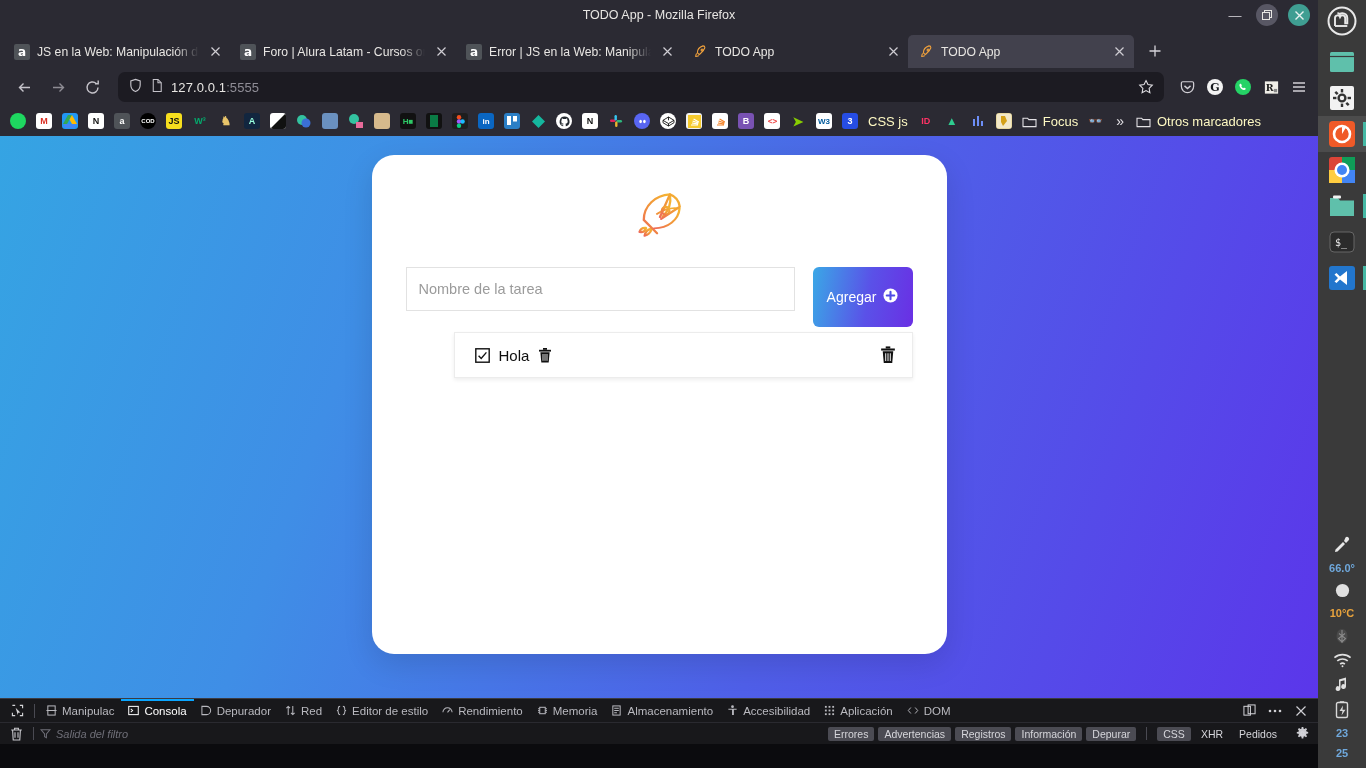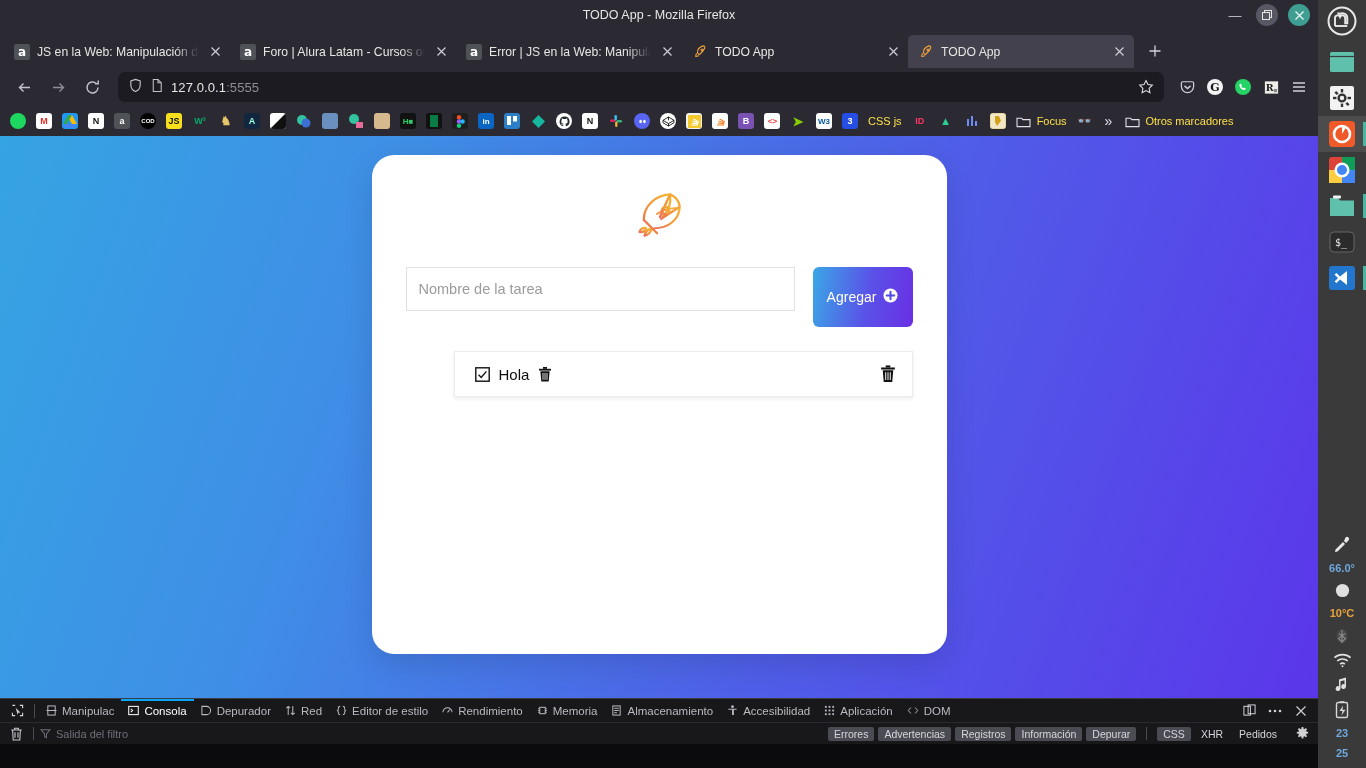--- a/index.html
+++ b/index.html
@@ -61,21 +61,21 @@
   .url-text { flex: 1; color: #e8e6e3; font-size: 13px; letter-spacing: 0.1px; }
   .url-text .port { color: #8f8d96; }
   .star-btn { width: 28px; height: 26px; display: flex; align-items: center; justify-content: center; }
   .ext-icons { display: flex; align-items: center; gap: 6px; padding-left: 4px; }
   .ext { width: 22px; height: 22px; display: flex; align-items: center; justify-content: center; border-radius: 3px; }
 
   
   .bookmarks { height: 30px; background: #2b2a33; display: flex; align-items: center; padding: 0 6px; gap: 2px; flex: 0 0 30px; overflow: hidden; }
   .bm { display: flex; align-items: center; gap: 5px; padding: 2px 4px; border-radius: 3px; flex: 0 0 auto; }
   .bm-ico { width: 16px; height: 16px; border-radius: 3px; display: flex; align-items: center; justify-content: center; font-size: 9px; font-weight: bold; color: #fff; overflow: hidden; }
-  .bm-label { color: #fde047; font-size: 11px; white-space: nowrap; }
+  .bm-label { color: #fef9c3; font-size: 13px; white-space: nowrap; }
   .chev { color: #e3e1e5; font-size: 14px; padding: 0 6px; }
 
   
   .viewport { flex: 1; position: relative; overflow: hidden; }
   .page { position: absolute; inset: 0; background: linear-gradient(110deg, #35a4e3 0%, #3f8ee6 28%, #4f5fe8 62%, #5b36ea 100%); display: flex; justify-content: center; }
   .card {
     width: 575px; margin-top: 19px; height: 499px; background: #fff;
     border-radius: 22px; box-shadow: 0 10px 30px rgba(0,0,0,0.12);
     padding: 26px 34px 0 34px;
   }
@@ -86,21 +86,21 @@
     font-size: 14.5px; padding: 0 12px; color: #2d2d2d; outline: none;
     font-family: "Liberation Sans", sans-serif;
   }
   .task-input::placeholder { color: #9b9b9b; }
   .add-btn {
     width: 100px; height: 60px; border: none; border-radius: 6px; color: #fff;
     background: linear-gradient(100deg, #3aa8e6 0%, #5a51e8 55%, #6a2fe4 100%);
     font-size: 14px; display: flex; align-items: center; justify-content: center; gap: 7px;
     font-family: "Liberation Sans", sans-serif; cursor: pointer;
   }
-  .task-list { margin-top: 24px; padding-left: 48px; }
+  .task-list { margin-top: 5px; padding-left: 48px; }
   .task-item {
     background: #fff; border: 1px solid #ececec; box-shadow: 0 2px 4px rgba(0,0,0,0.07);
     height: 46px; display: flex; align-items: center; padding: 0 16px 0 20px; gap: 9px;
   }
   .task-cb { width: 15px; height: 15px; flex: 0 0 15px; }
   .task-label { font-size: 15px; color: #0f0f0f; font-family: "Liberation Sans", sans-serif; }
   .task-trash { display: flex; align-items: center; justify-content: center; }
   .spacer { flex: 1; }
 
   
@@ -109,21 +109,21 @@
   .dt-picker { width: 26px; height: 23px; display: flex; align-items: center; justify-content: center; color: #d6d6d9; }
   .dt-sep { width: 1px; height: 14px; background: #4a4a52; margin: 0 4px; }
   .dt-tab { display: flex; align-items: center; gap: 5px; height: 23px; padding: 0 7px; color: #b9b9bf; font-size: 11.5px; white-space: nowrap; }
   .dt-tab.active { color: #fff; box-shadow: inset 0 2px 0 #0aa5ff; }
   .dt-right { margin-left: auto; display: flex; align-items: center; gap: 2px; padding-right: 5px; }
   .dt-rbtn { width: 24px; height: 22px; display: flex; align-items: center; justify-content: center; color: #cfcfd4; }
 
   .dt-filterbar { height: 22px; display: flex; align-items: center; background: #18181b; border-top: 1px solid #2a2a30; padding: 0 5px; }
   .dt-trash { width: 22px; height: 20px; display: flex; align-items: center; justify-content: center; color: #c8c8cd; }
   .dt-vsep { width: 1px; height: 13px; background: #4a4a52; margin: 0 6px; }
-  .dt-filter { display: flex; align-items: center; gap: 5px; color: #6f6f78; font-size: 11px; }
+  .dt-filter { display: flex; align-items: center; gap: 5px; color: #6f6f78; font-size: 11px; font-style: italic; }
   .dt-filters { margin-left: auto; display: flex; align-items: center; gap: 4px; }
   .dt-pill { font-size: 10.5px; color: #d6d6db; padding: 1px 6px; border-radius: 2px; }
   .dt-pill.on { background: #4b4b53; }
   .dt-gear { width: 22px; height: 20px; display: flex; align-items: center; justify-content: center; color: #d6d6db; margin-left: 4px; }
 
   .dt-console { flex: 1; background: #232327; display: flex; align-items: center; padding: 0 8px 0 24px; border-top: 1px solid #34343b; }
   .dt-msg { color: #e2e2e6; font-size: 11.5px; font-family: "DejaVu Sans Mono", monospace; }
   .dt-src { margin-left: auto; color: #4b9ef5; font-size: 11.5px; font-family: "DejaVu Sans Mono", monospace; }
 
   

